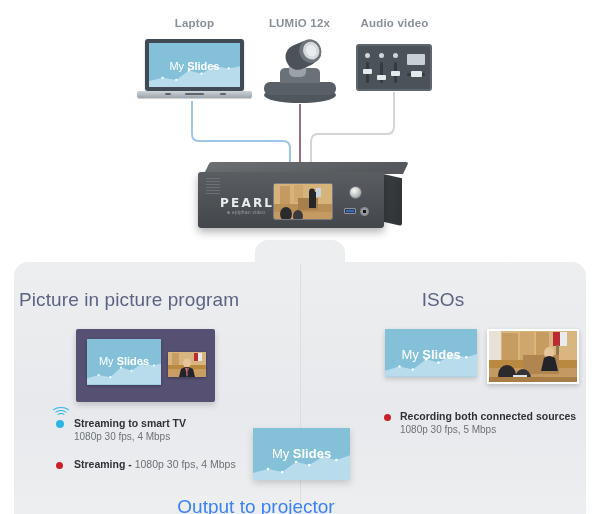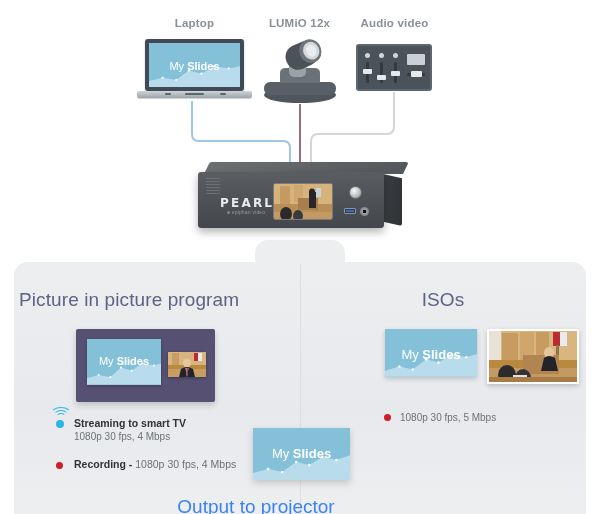--- a/index.html
+++ b/index.html
@@ -316,21 +316,21 @@
         <div class="b-title">Streaming to smart TV</div>
         <div class="b-sub">1080p 30 fps, 4 Mbps</div>
       </div>
     </div>
   </div>
 
   <div class="bullet-row" style="left:52px;top:442px">
     <div style="position:relative;width:240px;height:16px">
       <div class="dot-red" style="left:4px;top:4px"></div>
       <div class="b-title" style="position:absolute;left:22px;top:0">
-        <span>Recording -</span><span class="norm"> 1080p 30 fps, 4 Mbps</span>
+        <span>Streaming -</span><span class="norm"> 1080p 30 fps, 4 Mbps</span>
       </div>
     </div>
   </div>
 
   <div id="iso-slides">
     <div class="slides" style="width:100%;height:100%">
       <div class="sky"></div>
       <svg class="mount" viewBox="0 0 92 28" preserveAspectRatio="none" style="height:60%">
         <path d="M0,22 L14,18 L27,21 L40,11 L52,14 L65,6 L79,9 L92,5 L92,28 L0,28 Z" fill="#b9dced"></path>
         <g fill="#ffffff">
@@ -367,20 +367,21 @@
       <ellipse cx="34" cy="47" rx="8" ry="9" fill="#33333a"></ellipse>
       <rect x="24" y="44" width="14" height="8" fill="#dfe2e5"></rect>
       <rect x="0" y="46" width="88" height="5" fill="#a87c45"></rect>
     </svg>
   </div>
 
   <div class="bullet-row" style="left:384px;top:394px">
     <div style="position:relative;width:200px;height:32px">
       <div class="dot-red" style="left:0;top:4px"></div>
       <div style="position:absolute;left:16px;top:0">
+        <div class="b-title">Recording both connected sources</div>
         <div class="b-sub">1080p 30 fps, 5 Mbps</div>
       </div>
     </div>
   </div>
 
   <div id="proj-slides">
     <div class="slides" style="width:100%;height:100%">
       <div class="sky"></div>
       <svg class="mount" viewBox="0 0 97 30" preserveAspectRatio="none" style="height:58%">
         <path d="M0,23 L15,19 L29,22 L43,12 L56,15 L69,7 L83,10 L97,5 L97,30 L0,30 Z" fill="#b9dced"></path>

